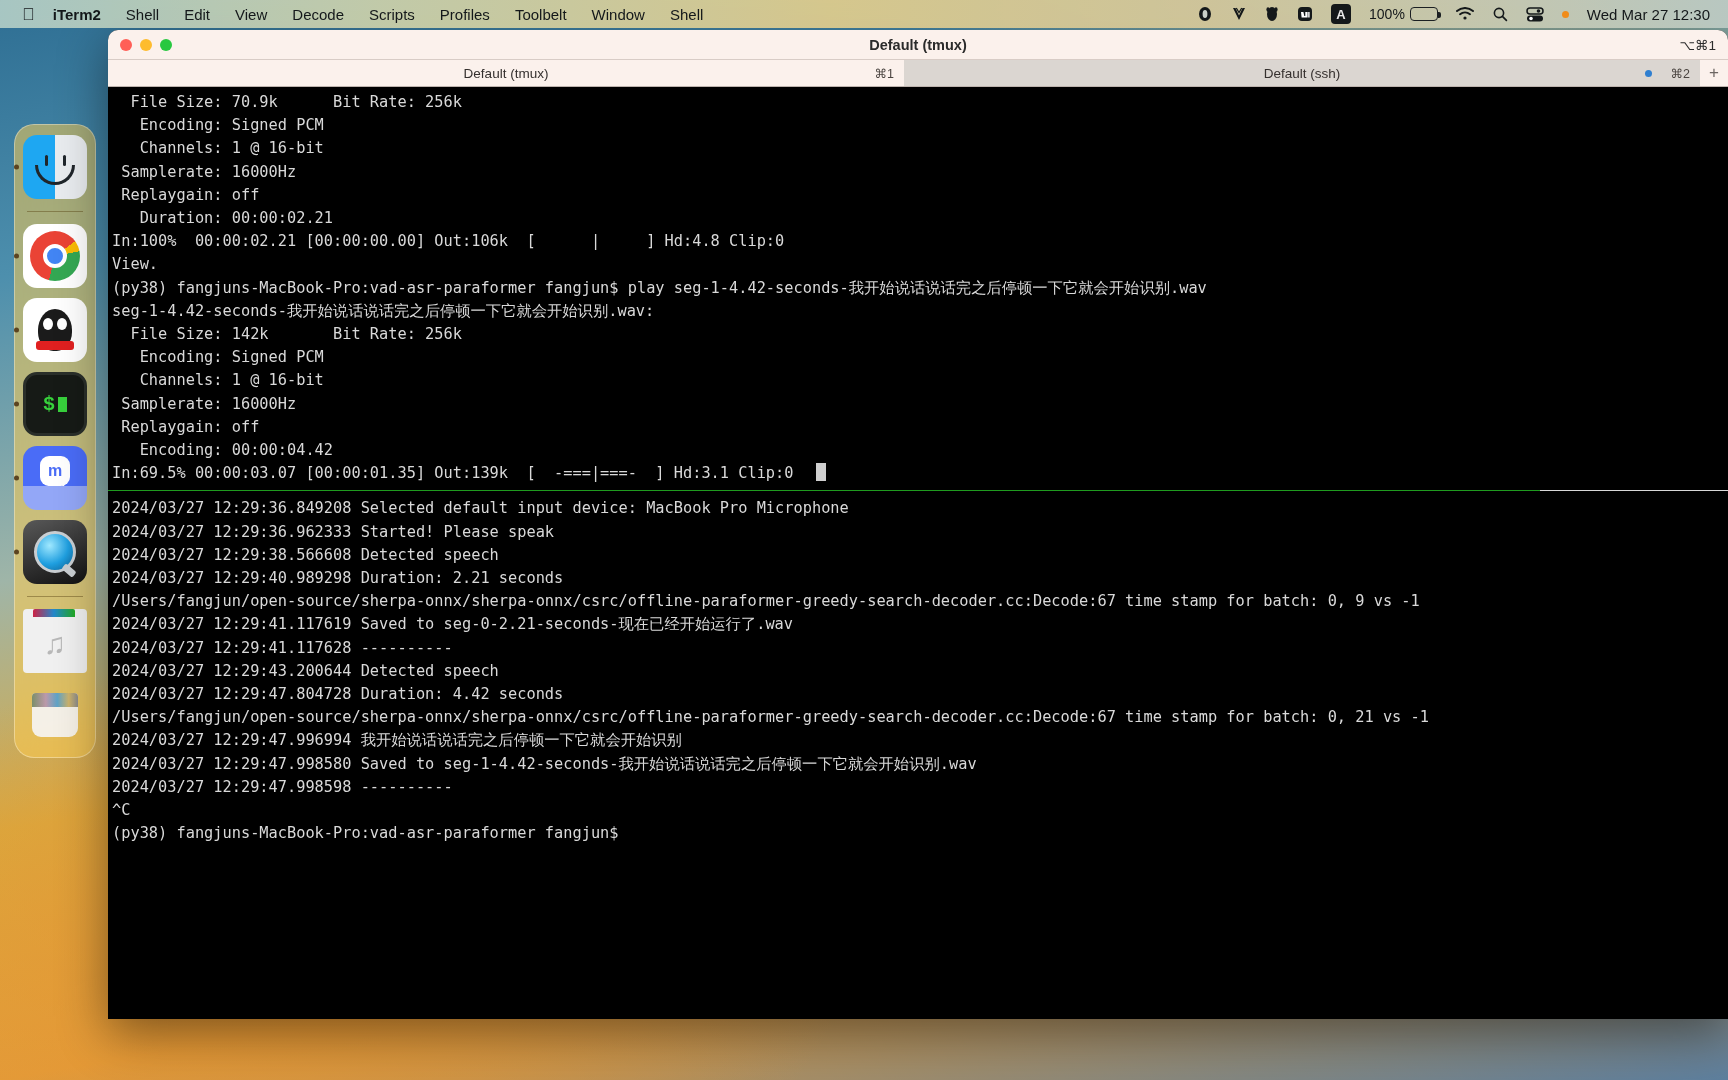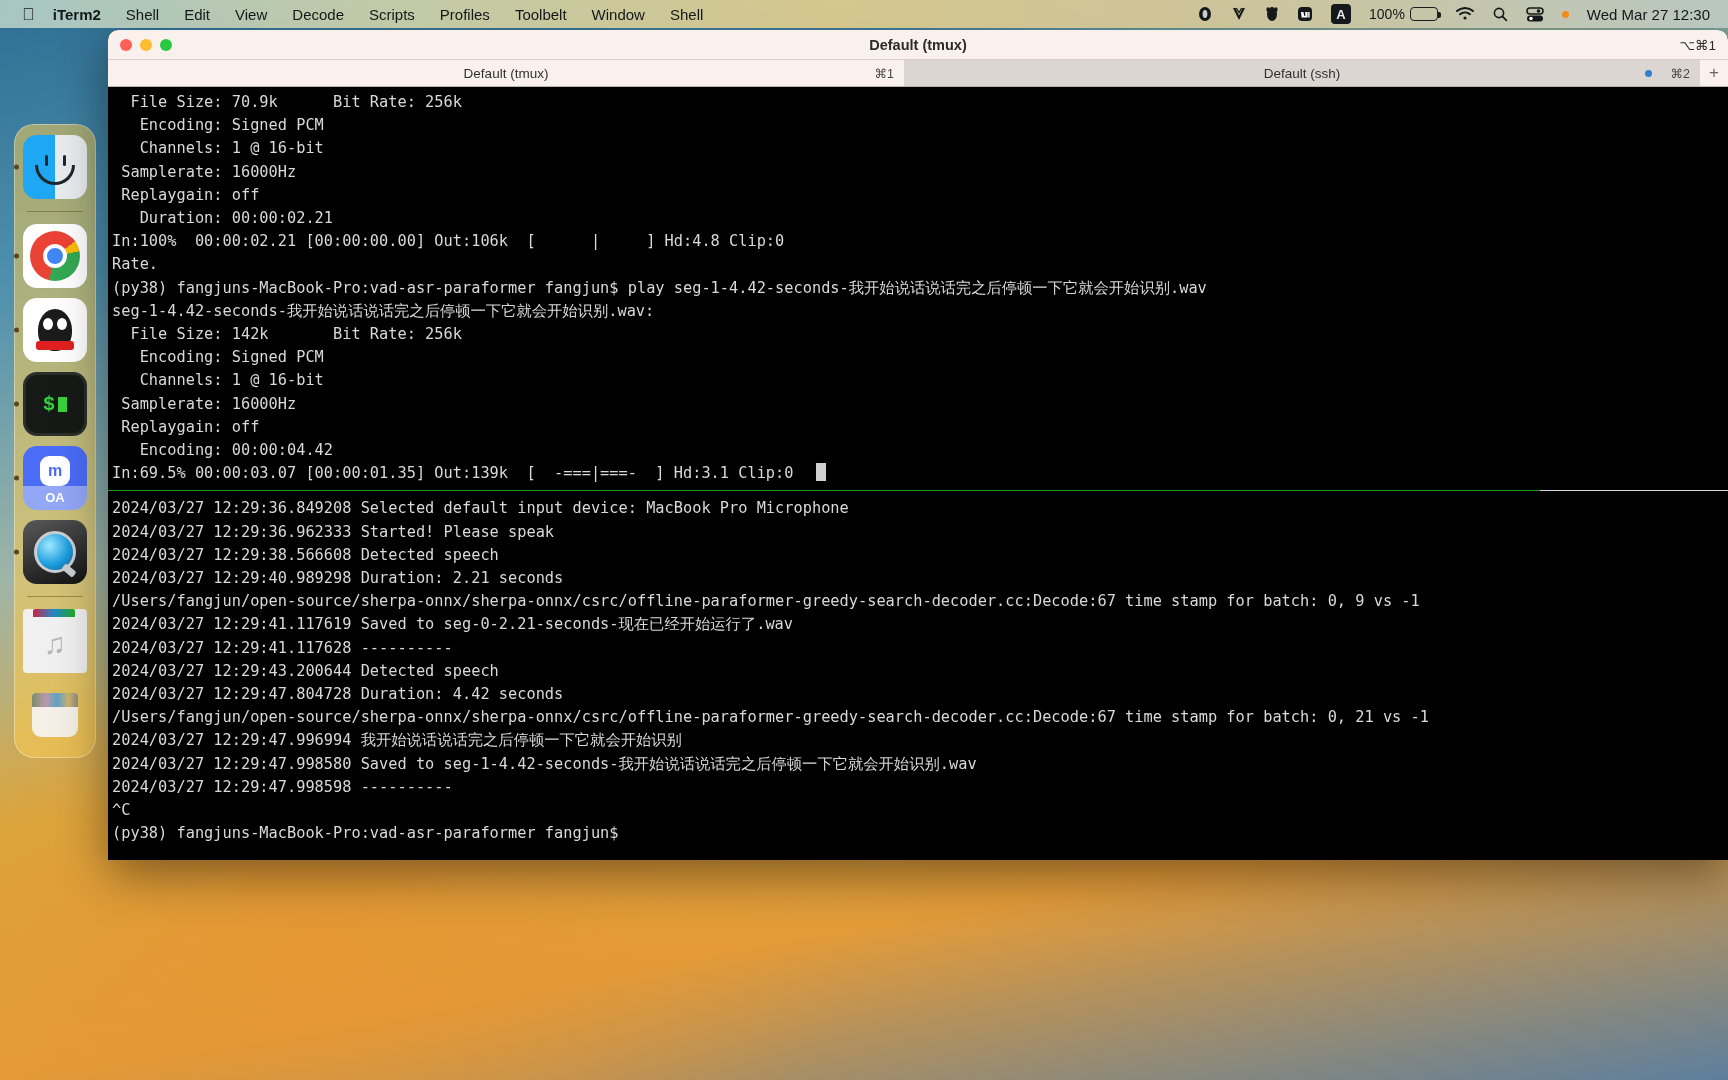--- a/index.html
+++ b/index.html
@@ -70,36 +70,36 @@
   .ic-qq .body{ width:34px;height:42px;background:#1b1b1b;border-radius:50% 50% 45% 45%;position:relative;}
   .ic-qq .body:before{content:"";position:absolute;top:9px;left:5px;width:10px;height:12px;background:#fff;border-radius:50%;}
   .ic-qq .body:after{content:"";position:absolute;top:9px;right:5px;width:10px;height:12px;background:#fff;border-radius:50%;}
   .ic-qq .scarf{ position:absolute;bottom:12px;width:38px;height:9px;background:#e02020;border-radius:3px;}
   .ic-term{ background:#161a16; border:3px solid #2a2f2a; }
   .ic-term .pr{ color:#37d13c; font-family:"Liberation Mono",monospace; font-size:20px; font-weight:bold;}
   .ic-term .cur{ display:inline-block;width:9px;height:15px;background:#37d13c;margin-left:3px;vertical-align:-2px;}
   .ic-mi{ background:linear-gradient(180deg,#4a6cf7 0 62%, #93a7f7 62% 100%); }
   .ic-mi .badge{ width:30px;height:30px;background:#fff;border-radius:9px;display:flex;align-items:center;justify-content:center;
      color:#4a6cf7;font-size:16px;font-weight:bold;position:absolute;top:10px;}
-  .ic-mi .oa{ position:absolute;bottom:5px;color:#fff;font-size:13px;font-weight:bold;}
+  .ic-mi .oa{ position:absolute;bottom:21px;color:#fff;font-size:13px;font-weight:bold;}
   .ic-qt{ background:linear-gradient(160deg,#585858,#121212); }
   .ic-qt .q{ width:42px;height:42px;border-radius:50%;background:radial-gradient(circle at 35% 32%,#9fe8ff,#1f9fe0 55%,#0d5e91);
      position:relative;border:3px solid #c9ced2;}
   .ic-qt .q:after{content:"";position:absolute;right:-3px;bottom:-4px;width:14px;height:7px;background:#c9ced2;transform:rotate(40deg);border-radius:2px;}
   .ic-music{ background:#f0f0f0; border-radius:4px; }
   .ic-music .tab{position:absolute;top:0;left:10px;width:42px;height:8px;background:linear-gradient(90deg,#c24,#28c,#2a2);border-radius:2px 2px 0 0;}
   .ic-music .note{font-size:30px;color:#b8b8b8;margin-top:6px;}
   .ic-trash{ background:transparent; }
   .ic-trash .can{ width:46px;height:44px;background:rgba(246,246,246,.9);border-radius:4px 4px 9px 9px;position:relative;overflow:hidden;}
   .ic-trash .can:before{content:"";position:absolute;top:0;left:0;right:0;height:14px;
       background:linear-gradient(90deg,#7b8e6a,#b9a 30%,#5fa3c7 55%,#cdb36b 80%,#8a8a8a);}
 
   
   #window{
-    position:absolute; left:108px; top:30px; width:1620px; height:830px;
+    position:absolute; left:108px; top:30px; width:1620px; height:989px;
     background:#000; border-radius:10px 10px 0 0; overflow:hidden;
     box-shadow:0 14px 50px rgba(0,0,0,.45);
     z-index:20;
   }
   #titlebar{
     height:30px; background:#fbf1ec; display:flex; align-items:center; position:relative;
     border-bottom:1px solid #d8ccc6;
   }
   .traffic{ display:flex; gap:8px; margin-left:12px; }
   .tl{ width:12px; height:12px; border-radius:50%; }
@@ -306,21 +306,21 @@
   <div id="term">
     <div class="pane" id="pane-top">
         <div class="line">  File Size: 70.9k      Bit Rate: 256k</div>
         <div class="line">   Encoding: Signed PCM</div>
         <div class="line">   Channels: 1 @ 16-bit</div>
         <div class="line"> Samplerate: 16000Hz</div>
         <div class="line"> Replaygain: off</div>
         <div class="line">   Duration: 00:00:02.21</div>
         <div class="line"></div>
         <div class="line">In:100%  00:00:02.21 [00:00:00.00] Out:106k  [      |     ] Hd:4.8 Clip:0</div>
-        <div class="line">Rate.</div>
+        <div class="line">View.</div>
         <div class="line">(py38) fangjuns-MacBook-Pro:vad-asr-paraformer fangjun$ play seg-1-4.42-seconds-我开始说话说话完之后停顿一下它就会开始识别.wav</div>
         <div class="line"></div>
         <div class="line">seg-1-4.42-seconds-我开始说话说话完之后停顿一下它就会开始识别.wav:</div>
         <div class="line"></div>
         <div class="line">  File Size: 142k       Bit Rate: 256k</div>
         <div class="line">   Encoding: Signed PCM</div>
         <div class="line">   Channels: 1 @ 16-bit</div>
         <div class="line"> Samplerate: 16000Hz</div>
         <div class="line"> Replaygain: off</div>
         <div class="line">   Encoding: 00:00:04.42</div>

